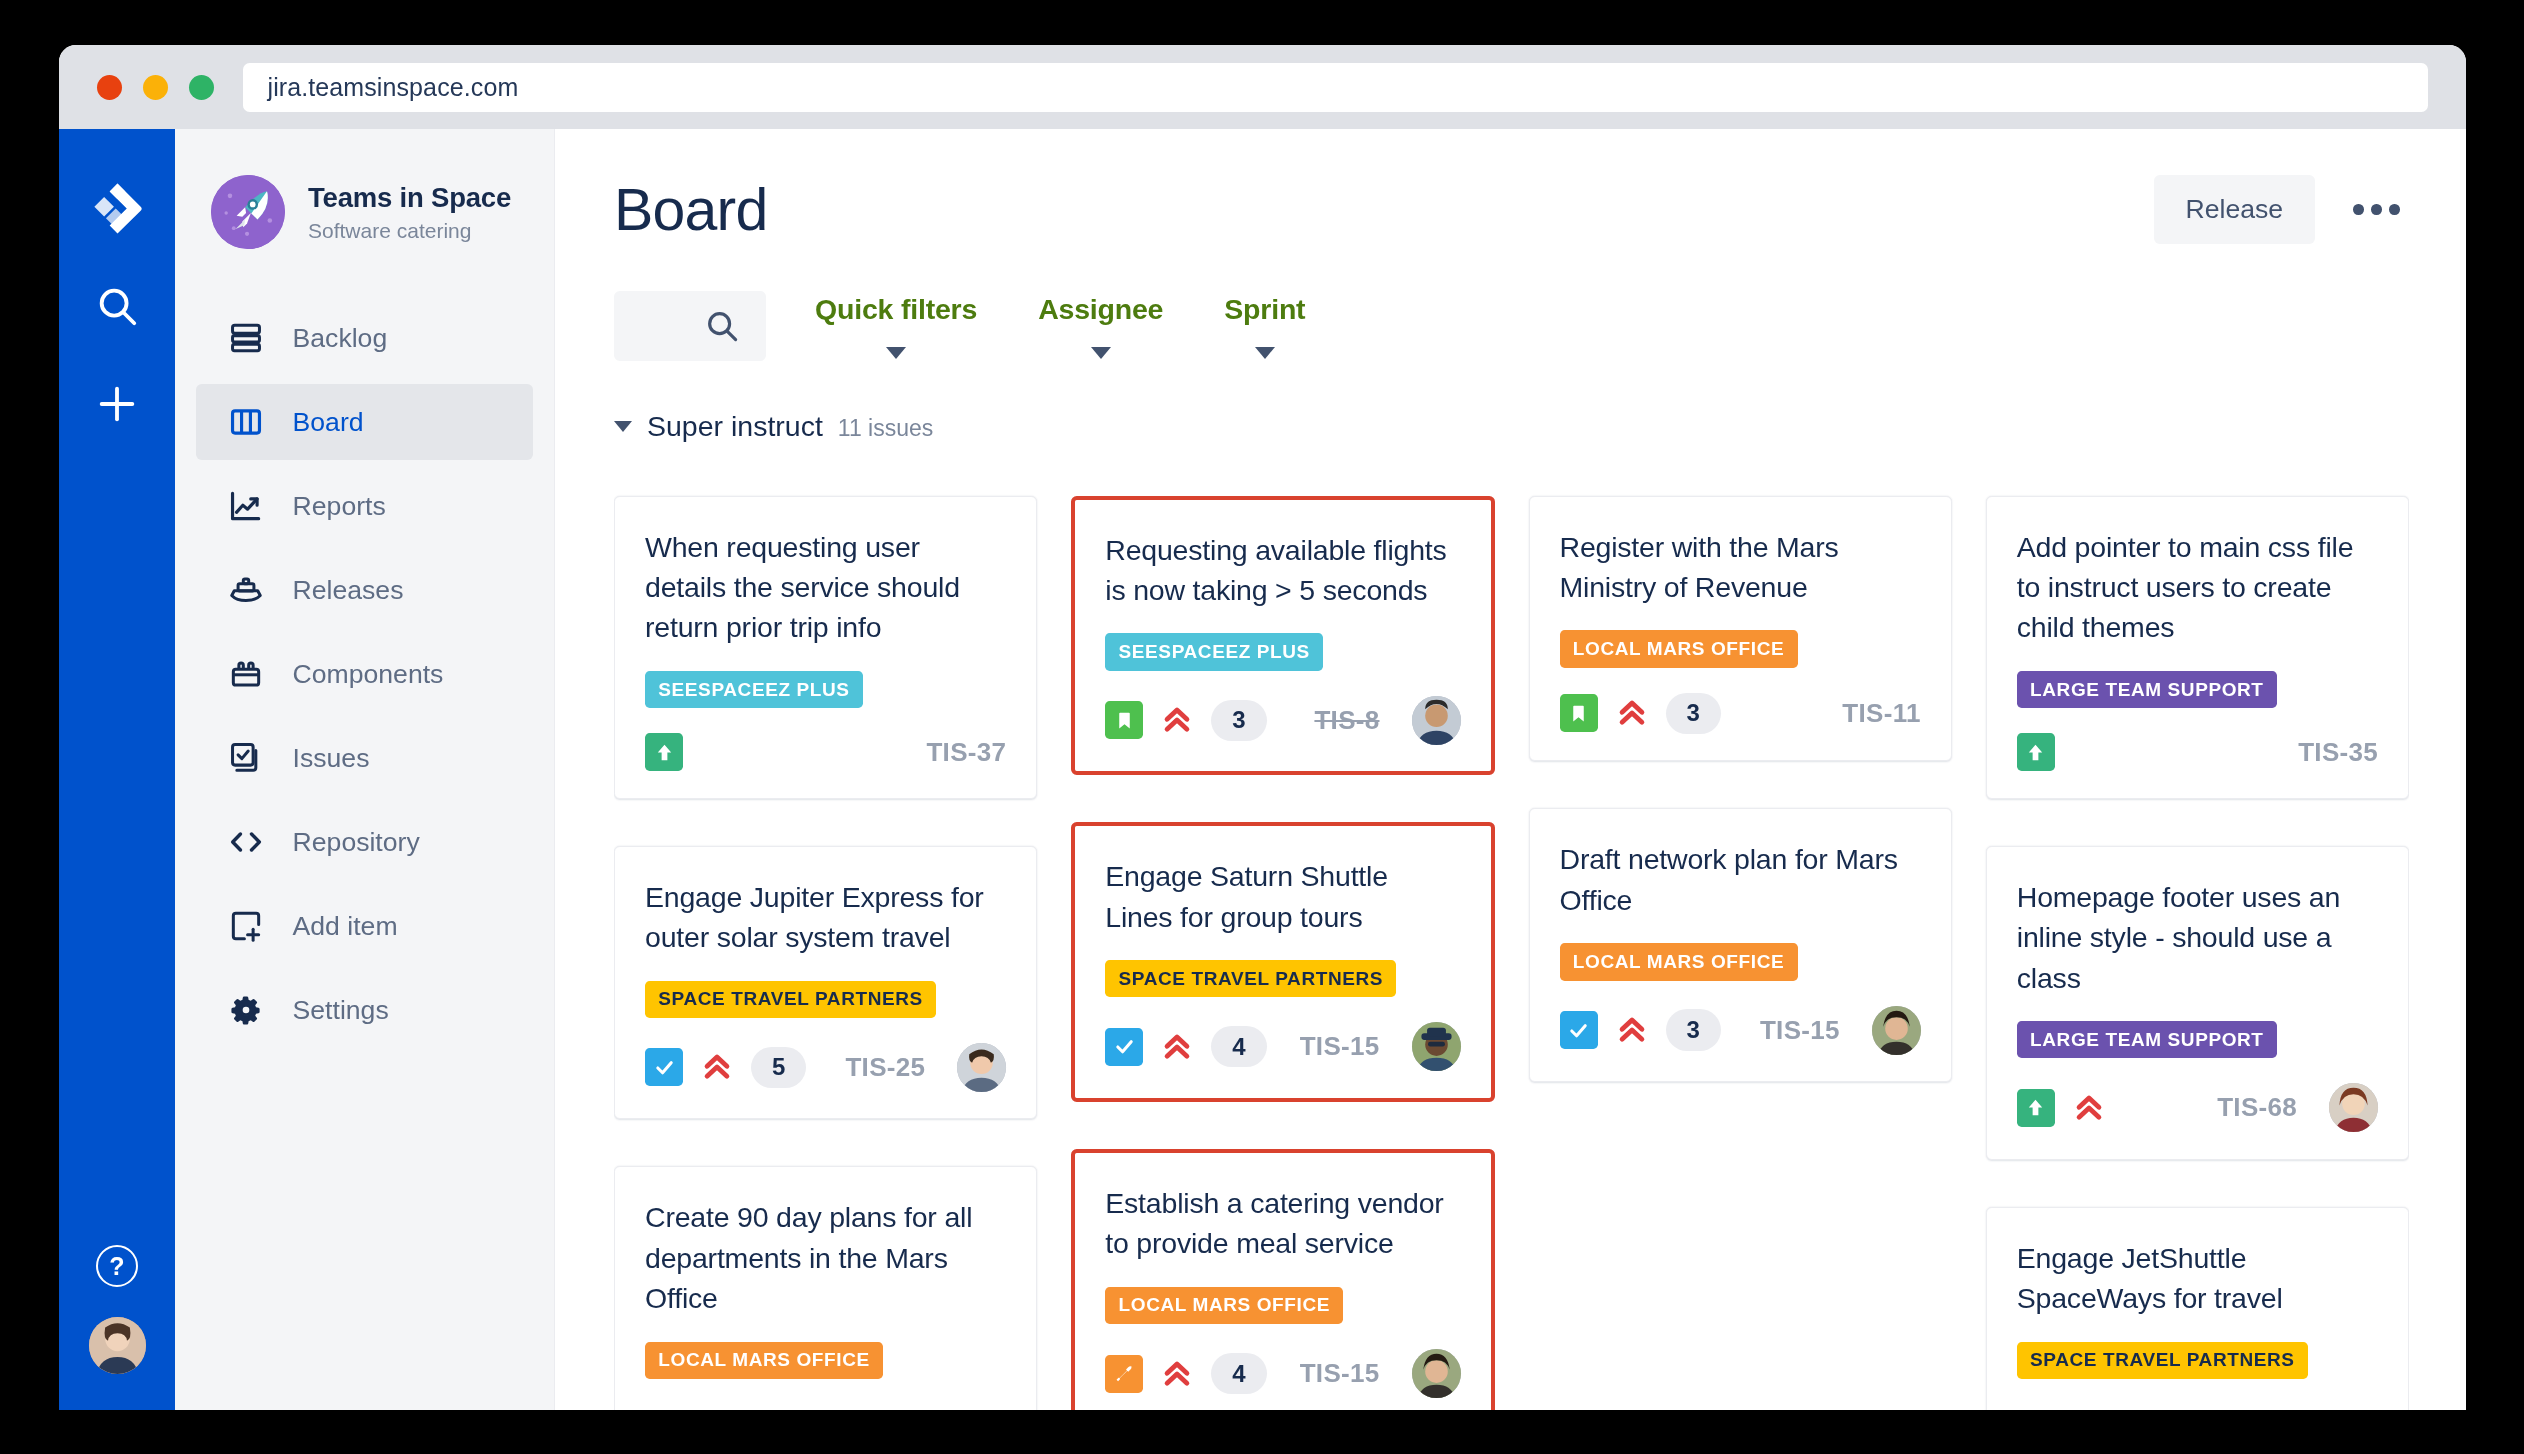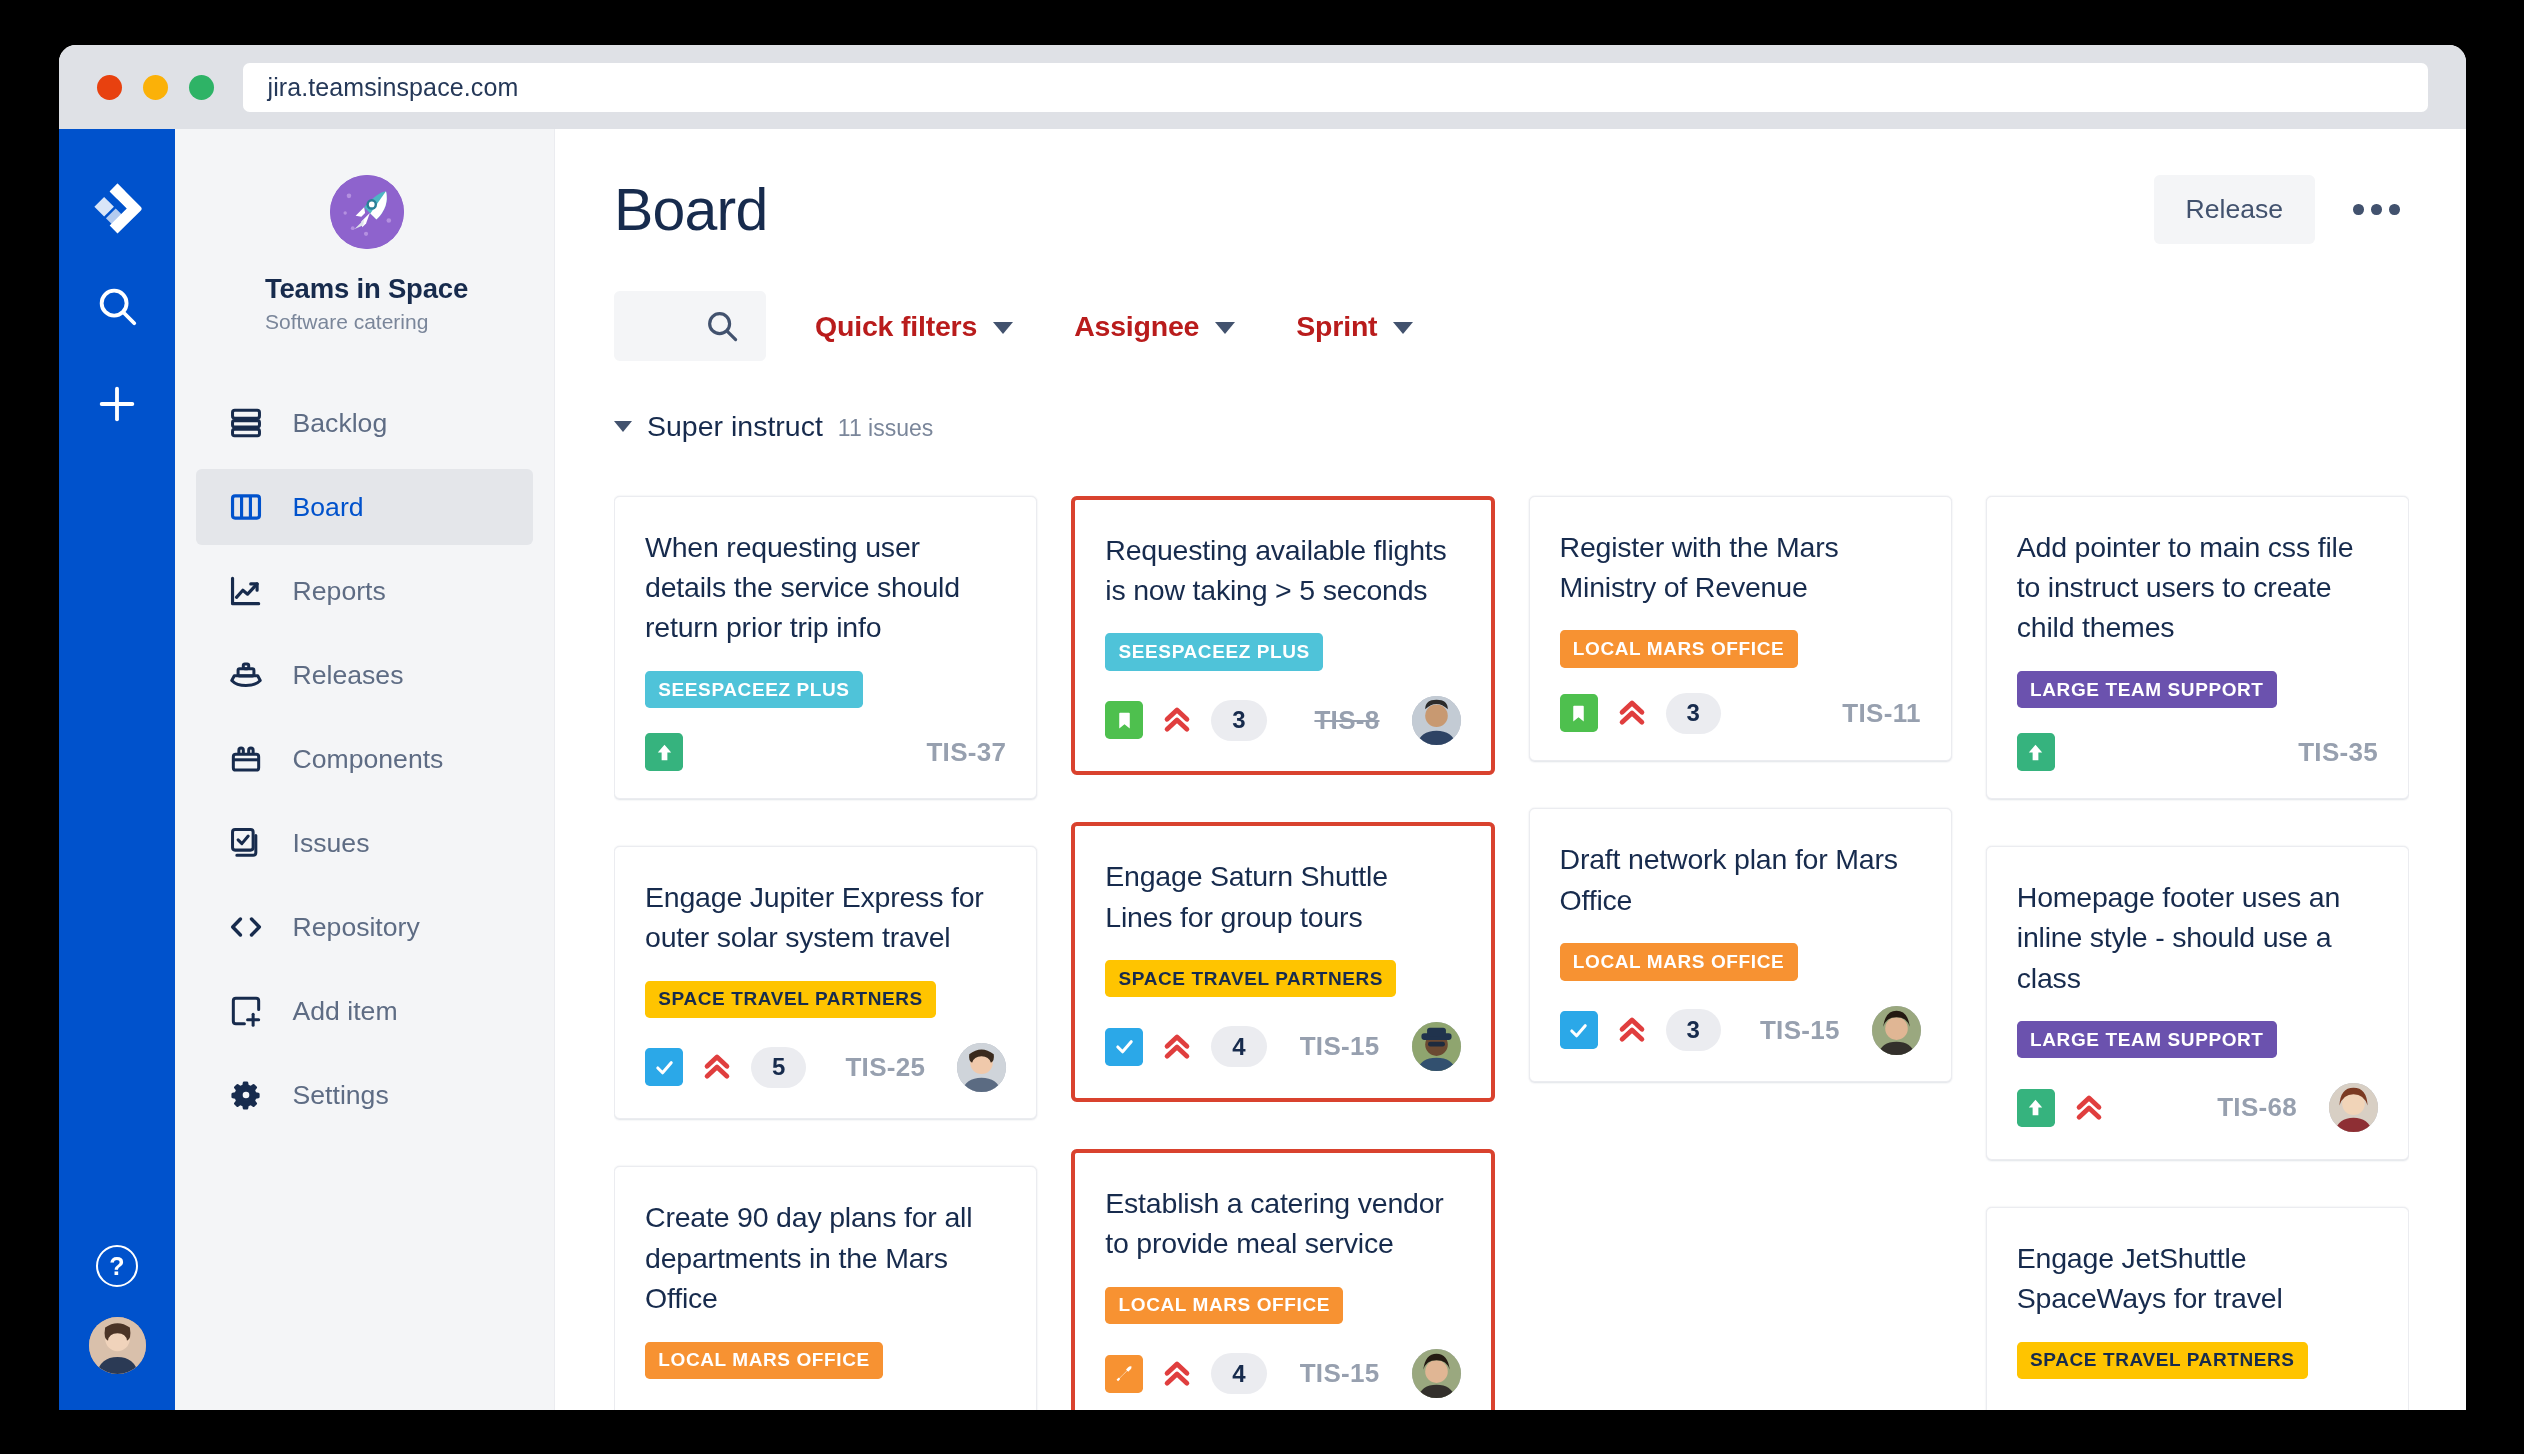--- a/index.html
+++ b/index.html
@@ -101,21 +101,20 @@
     flex: 0 0 380px;
     background: #f4f5f7;
     padding: 46px 0 0 0;
     border-right: 0.9px solid #ebecf0;
   }
   .project-head {
     display: flex; align-items: center;
     gap: 23px;
     padding: 0 32px 0 36px;
     margin-bottom: 51px;
-    flex-direction: column;
   }
   .project-avatar {
     width: 74px; height: 74px; flex: 0 0 74px;
     border-radius: 50%;
     background: #8e63cd;
     position: relative;
     overflow: hidden;
   }
   .project-name {
     font-size: 27.5px; font-weight: bold;
@@ -199,25 +198,26 @@
     border-radius: 5.7px;
     display: flex; align-items: center;
     justify-content: flex-end;
     padding-right: 25px;
     cursor: text;
     margin-right: 49px;
   }
   .filter-btn {
     display: flex; align-items: center; gap: 16px;
     font-size: 28.5px;
-    color: #b91c1c;
+    color: #4d7c0f;
     cursor: pointer;
     margin-right: 61px;
     font-weight: bold;
     letter-spacing: -0.2px;
+    flex-direction: column;
   }
   .chev {
     width: 0; height: 0;
     border-left: 10.4px solid transparent;
     border-right: 10.4px solid transparent;
     border-top: 12.3px solid #42526e;
     margin-top: 4.7px;
   }
 
   

